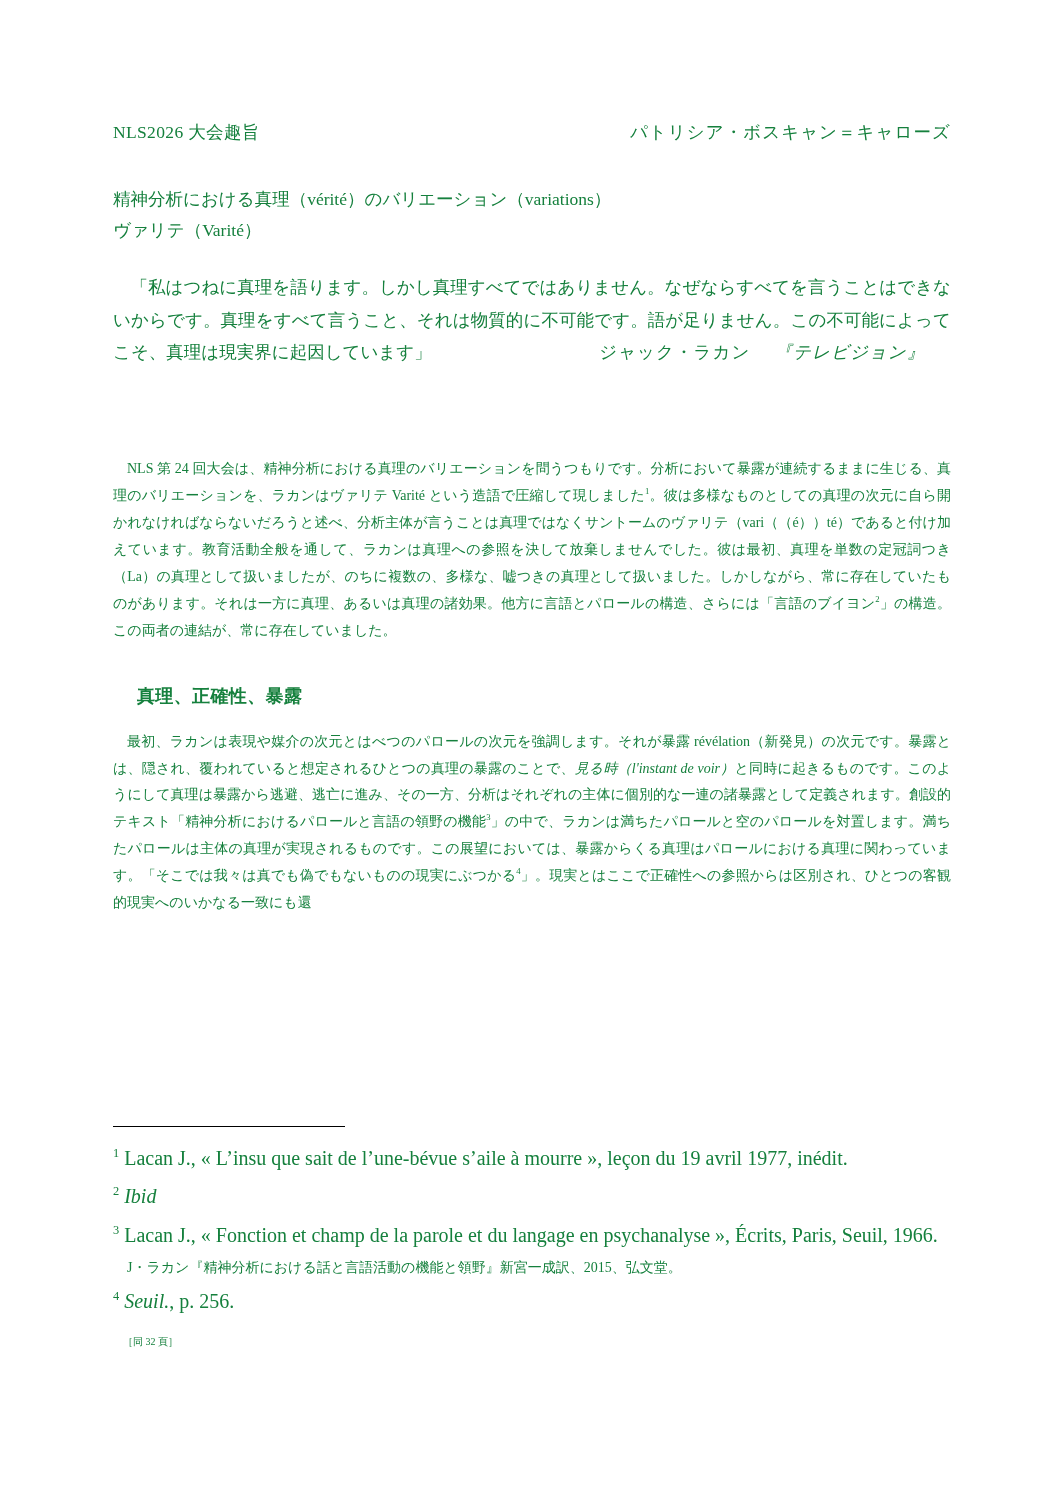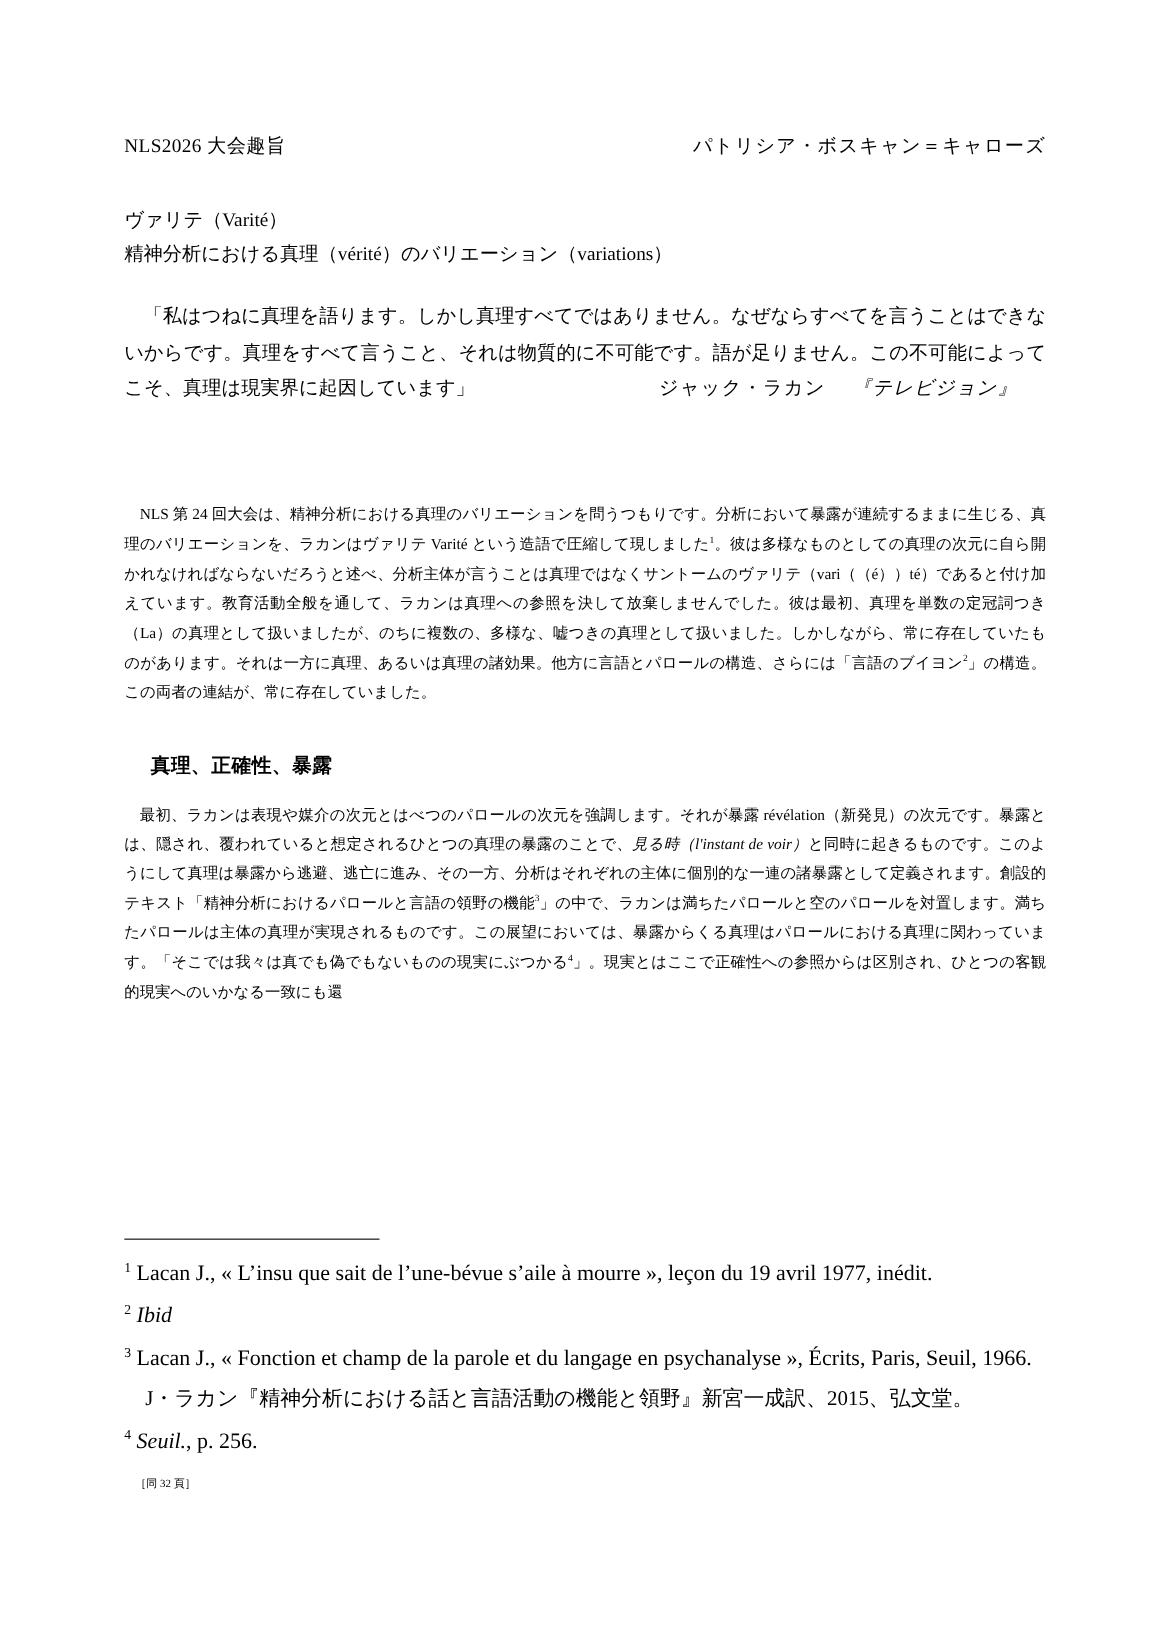--- a/index.html
+++ b/index.html
@@ -7,21 +7,21 @@
     padding: 0;
     background: #ffffff;
   }
   .page {
     position: relative;
     width: 1058px;
     height: 1497px;
     margin: 0 auto;
     background: #ffffff;
     font-family: "Liberation Serif", "DejaVu Serif", serif;
-    color: #000000;
+    color: #15803d;
     box-sizing: border-box;
     padding: 0;
     overflow: hidden;
   }
   .content {
     position: absolute;
     left: 113px;
     top: 120px;
     width: 838px;
   }
@@ -104,21 +104,21 @@
     border-top: 1px solid #000;
     margin-bottom: 14px;
   }
   .footnote {
     font-size: 20px;
     line-height: 1.72;
     margin-bottom: 4px;
     text-align: left;
   }
   .footnote-jp {
-    font-size: 19px;
+    font-size: 14px;
     line-height: 1.72;
     margin-bottom: 4px;
     text-indent: 1em;
   }
   .page-marker {
     font-size: 10px;
     line-height: 1.72;
     text-indent: 1em;
     margin-top: 14px;
   }
@@ -129,22 +129,22 @@
 <div class="page">
 
   <div class="content">
 
     <div class="header-row">
       <span class="header-left">NLS2026 大会趣旨</span>
       <span class="header-right">パトリシア・ボスキャン＝キャローズ</span>
     </div>
 
     <div class="title-block">
+      <div class="title-line">精神分析における真理（vérité）のバリエーション（variations）</div>
       <div class="title-line">ヴァリテ（Varité）</div>
-      <div class="title-line">精神分析における真理（vérité）のバリエーション（variations）</div>
     </div>
 
     <p class="quote"><span>「私はつねに真理を語ります。しかし真理すべてではありません。なぜならすべてを言うことはできないからです。真理をすべて言うこと、それは物質的に不可能です。語が足りません。この不可能によってこそ、真理は現実界に起因しています」</span><span class="attrib"><span>ジャック・ラカン</span><span class="work">『テレビジョン』</span></span></p>
 
     <div class="gap-lg"></div>
 
     <p class="body-para"><span>NLS 第 24 回大会は、精神分析における真理のバリエーションを問うつもりです。分析において暴露が連続するままに生じる、真理のバリエーションを、ラカンはヴァリテ Varité という造語で圧縮して現しました</span><sup>1</sup><span>。彼は多様なものとしての真理の次元に自ら開かれなければならないだろうと述べ、分析主体が言うことは真理ではなくサントームのヴァリテ（vari（（é））té）であると付け加えています。教育活動全般を通して、ラカンは真理への参照を決して放棄しませんでした。彼は最初、真理を単数の定冠詞つき（La）の真理として扱いましたが、のちに複数の、多様な、嘘つきの真理として扱いました。しかしながら、常に存在していたものがあります。それは一方に真理、あるいは真理の諸効果。他方に言語とパロールの構造、さらには「言語のブイヨン</span><sup>2</sup><span>」の構造。この両者の連結が、常に存在していました。</span></p>
 
     <h2 class="section-heading">真理、正確性、暴露</h2>
 

